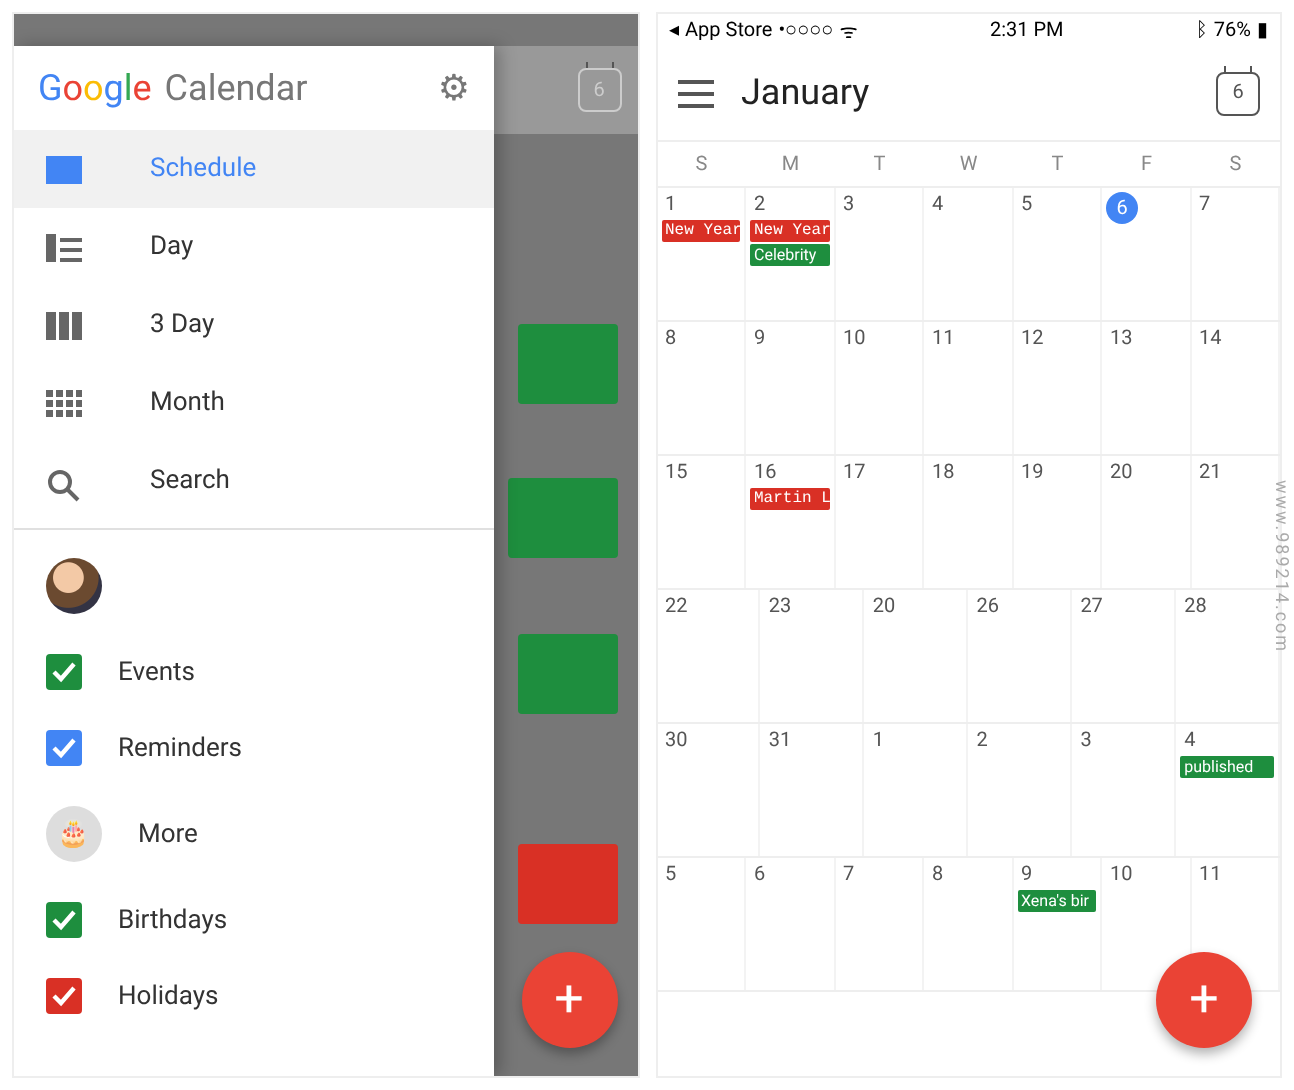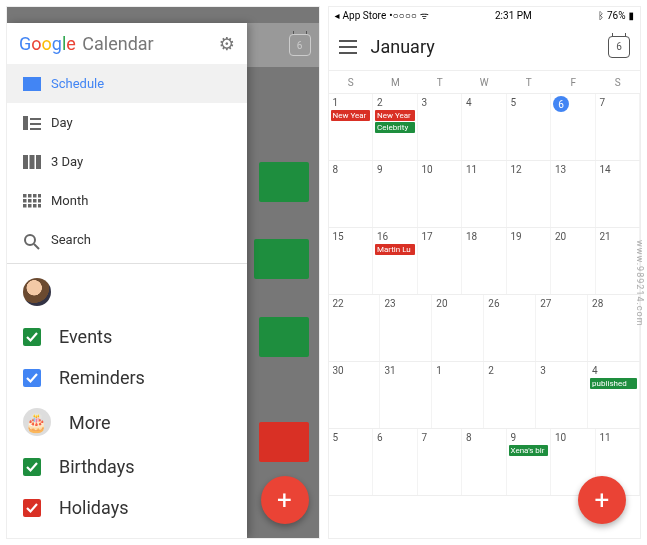--- a/index.html
+++ b/index.html
@@ -11,27 +11,27 @@
   .ph-left .status { height: 16px; background: #333; color: #fff; font-size: 10px; display:flex; justify-content:flex-end; align-items:center; padding:0 4px; gap:4px;}
   .ph-left .backdrop { position:absolute; inset:0; background:#777; }
   .ph-left .backdrop-header { position:absolute; top:16px; left:0; right:0; height:44px; background:#999; display:flex; justify-content:flex-end; align-items:center; padding-right:8px;}
   .ph-left .backdrop-tile { position:absolute; background:#1e8e3e; border-radius:2px;}
   .ph-left .backdrop-red { position:absolute; background:#d93025; border-radius:2px;}
   .ph-left .drawer { position:absolute; top:16px; left:0; width: 240px; bottom:0; background:#fff; box-shadow: 3px 0 8px rgba(0,0,0,0.25); display:flex; flex-direction:column;}
   .drawer-header { display:flex; align-items:center; justify-content:space-between; padding:10px 12px; }
   .logo { font-size:18px; font-weight:400; }
   .g1{color:#4285F4}.g2{color:#EA4335}.g3{color:#FBBC05}.g4{color:#4285F4}.g5{color:#34A853}.g6{color:#EA4335}
   .logo .cal { color:#777; margin-left:2px; }
-  .drawer-item { display:flex; align-items:center; gap:10px; padding:12px 16px; font-size:13px; color:#333; cursor:pointer;}
+  .drawer-item { display:flex; align-items:center; gap:34px; padding:12px 16px; font-size:13px; color:#333; cursor:pointer;}
   .drawer-item.selected { background:#f1f1f1; color:#4285F4;}
   .drawer-item.selected .di-icon { background:#4285F4;}
   .di-icon { width:18px; height:14px; display:inline-block; }
   .divider { height:1px; background:#e0e0e0; margin:4px 0;}
   .avatar { width:28px; height:28px; border-radius:50%; background: radial-gradient(circle at 40% 35%, #f3c9a6 30%, #6b4a30 32%, #6b4a30 60%, #334 62%);}
-  .chk-row { display:flex; align-items:center; gap:18px; padding:10px 16px; font-size:18px; color:#333; cursor:pointer;}
+  .chk-row { display:flex; align-items:center; gap:18px; padding:10px 16px; font-size:13px; color:#333; cursor:pointer;}
   .checkbox { width:18px; height:18px; border-radius:2px; display:flex; align-items:center; justify-content:center; }
   .checkbox svg { width:14px; height:14px; }
   .more-icon { width:28px; height:28px; border-radius:50%; background:#ddd; display:flex; align-items:center; justify-content:center; color:#888;}
   .fab { position:absolute; bottom:14px; width:48px; height:48px; border-radius:50%; background:#EA4335; color:#fff; display:flex; align-items:center; justify-content:center; box-shadow:0 3px 6px rgba(0,0,0,0.3); font-size:26px; cursor:pointer;}
   .ph-left .fab { right: 10px; }
 
   
   .ph-right .status { height:16px; color:#000; font-size:10px; display:flex; align-items:center; padding:0 6px; justify-content:space-between;}
   .ph-right .status .left { display:flex; gap:3px; align-items:center;}
   .ph-right .status .right { display:flex; gap:3px; align-items:center;}
@@ -41,21 +41,21 @@
   .month-title { font-size:18px; font-weight:400; color:#222; flex:1;}
   .today-icon { width:22px; height:22px; border:1.5px solid #555; border-radius:4px; display:flex; align-items:center; justify-content:center; font-size:10px; color:#555; position:relative; cursor:pointer;}
   .today-icon::before { content:""; position:absolute; top:-4px; left:3px; right:3px; height:3px; border-left:1.5px solid #555; border-right:1.5px solid #555;}
   .cal-grid { display:flex; flex-direction:column; }
   .cal-row { display:flex; border-bottom:1px solid #eee;}
   .cal-row.head .cell { height:22px; font-size:10px; color:#888; display:flex; align-items:center; justify-content:center;}
   .cell { flex:1; min-width:0; height:66px; border-right:1px solid #f3f3f3; font-size:10px; color:#555; padding:2px; overflow:hidden;}
   .cell .num { font-size:10px; display:block; text-align:left; padding:1px 2px;}
   .cell.today .num { background:#4285F4; color:#fff; width:16px; height:16px; border-radius:50%; display:flex; align-items:center; justify-content:center;}
   .ev { font-size:8px; color:#fff; padding:1px 2px; border-radius:1px; margin-top:1px; white-space:nowrap; overflow:hidden;}
-  .ev.red { background:#d93025;}
+  .ev.red { background:#d93025;font-family:Liberation Mono, monospace;}
   .ev.green { background:#1e8e3e;}
   .ph-right .fab { right:14px;}
 
   .watermark { position:absolute; right:2px; bottom:40%; font-size:9px; color:#aaa; writing-mode:vertical-rl; letter-spacing:1px;}
 </style>
 </head>
 <body>
 
 <div class="container">
 

